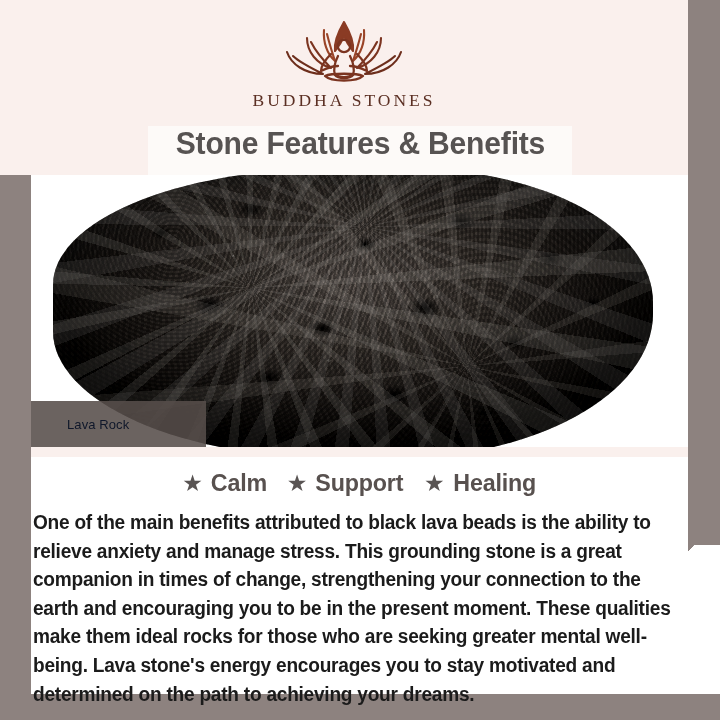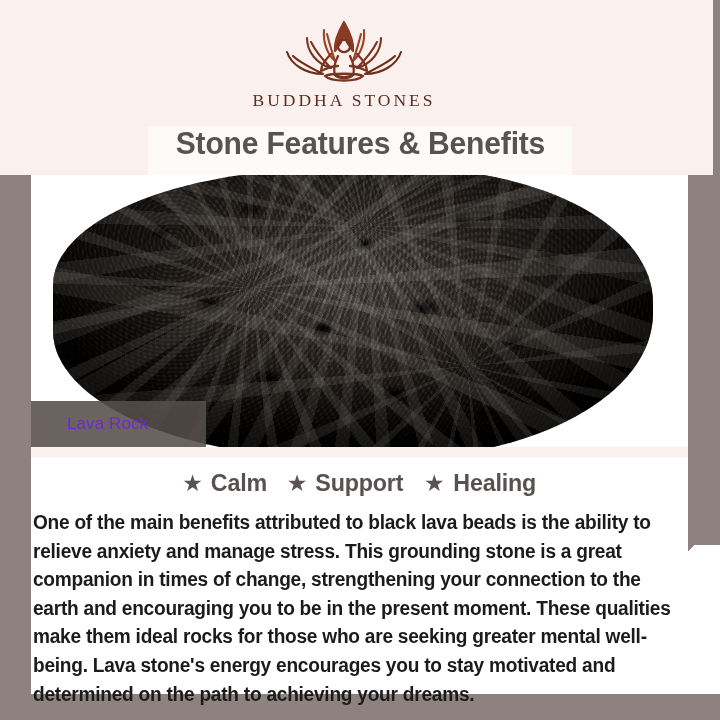--- a/index.html
+++ b/index.html
@@ -27,21 +27,20 @@
   }
   #frame-left-bevel{
     position:absolute;left:0;top:160px;width:31px;height:22px;
     background:linear-gradient(to top right,#8d827f 0%,#8d827f 48%,transparent 49%);
   }
 
   
   #header{
     position:absolute;left:0;top:0;width:688px;height:175px;
     background:#faf0ed;
-    padding-left:25px;
   }
   
   #logo-wrap{
     position:absolute;left:0;top:16px;width:688px;height:105px;
     display:flex;flex-direction:column;align-items:center;justify-content:flex-start;
   }
   #logo-mark{width:150px;height:72px;display:block;}
   #brand-name{
     margin-top:2px;
     font-family:"Liberation Serif", serif;
@@ -112,21 +111,21 @@
     mix-blend-mode:screen;
   }
 
   
   #caption-band{
     position:absolute;left:31px;top:401px;width:175px;height:46px;
     background:rgba(86,77,74,0.88);
     display:flex;align-items:center;
   }
   #caption-text{
-    margin-left:36px;color:#6d28d9;font-size:17px;font-weight:400;
+    margin-left:36px;color:#0f172a;font-size:13px;font-weight:400;
     font-family:"Liberation Sans", sans-serif;letter-spacing:0.1px;white-space:nowrap;
   }
   #caption-underlay{
     position:absolute;left:31px;top:447px;width:657px;height:10px;background:#faf0ed;
   }
 
   
   #benefits{
     position:absolute;left:31px;top:457px;width:657px;height:237px;background:#ffffff;
   }

